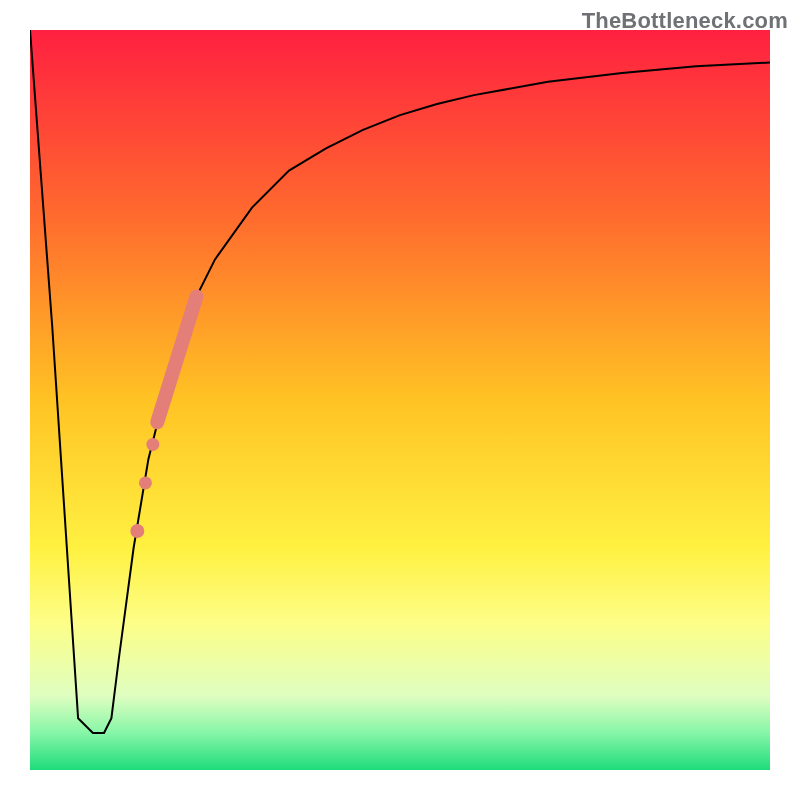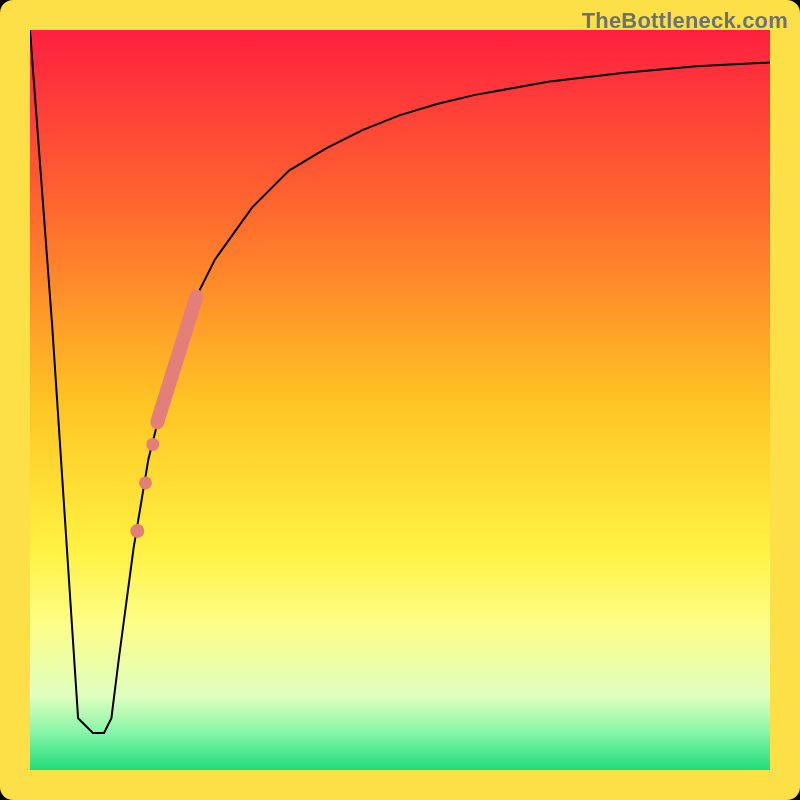--- a/index.html
+++ b/index.html
@@ -7,23 +7,22 @@
     padding: 0;
     width: 800px;
     height: 800px;
     overflow: hidden;
     background: #000;
   }
   .chart-frame {
     position: relative;
     width: 800px;
     height: 800px;
-    background: #fde047;
+    background: #ffffff;
     box-sizing: border-box;
-    border-radius: 13px;
   }
   .plot-area {
     position: absolute;
     left: 30px;
     top: 30px;
     width: 740px;
     height: 740px;
     overflow: hidden;
   }
   .gradient-bg {

